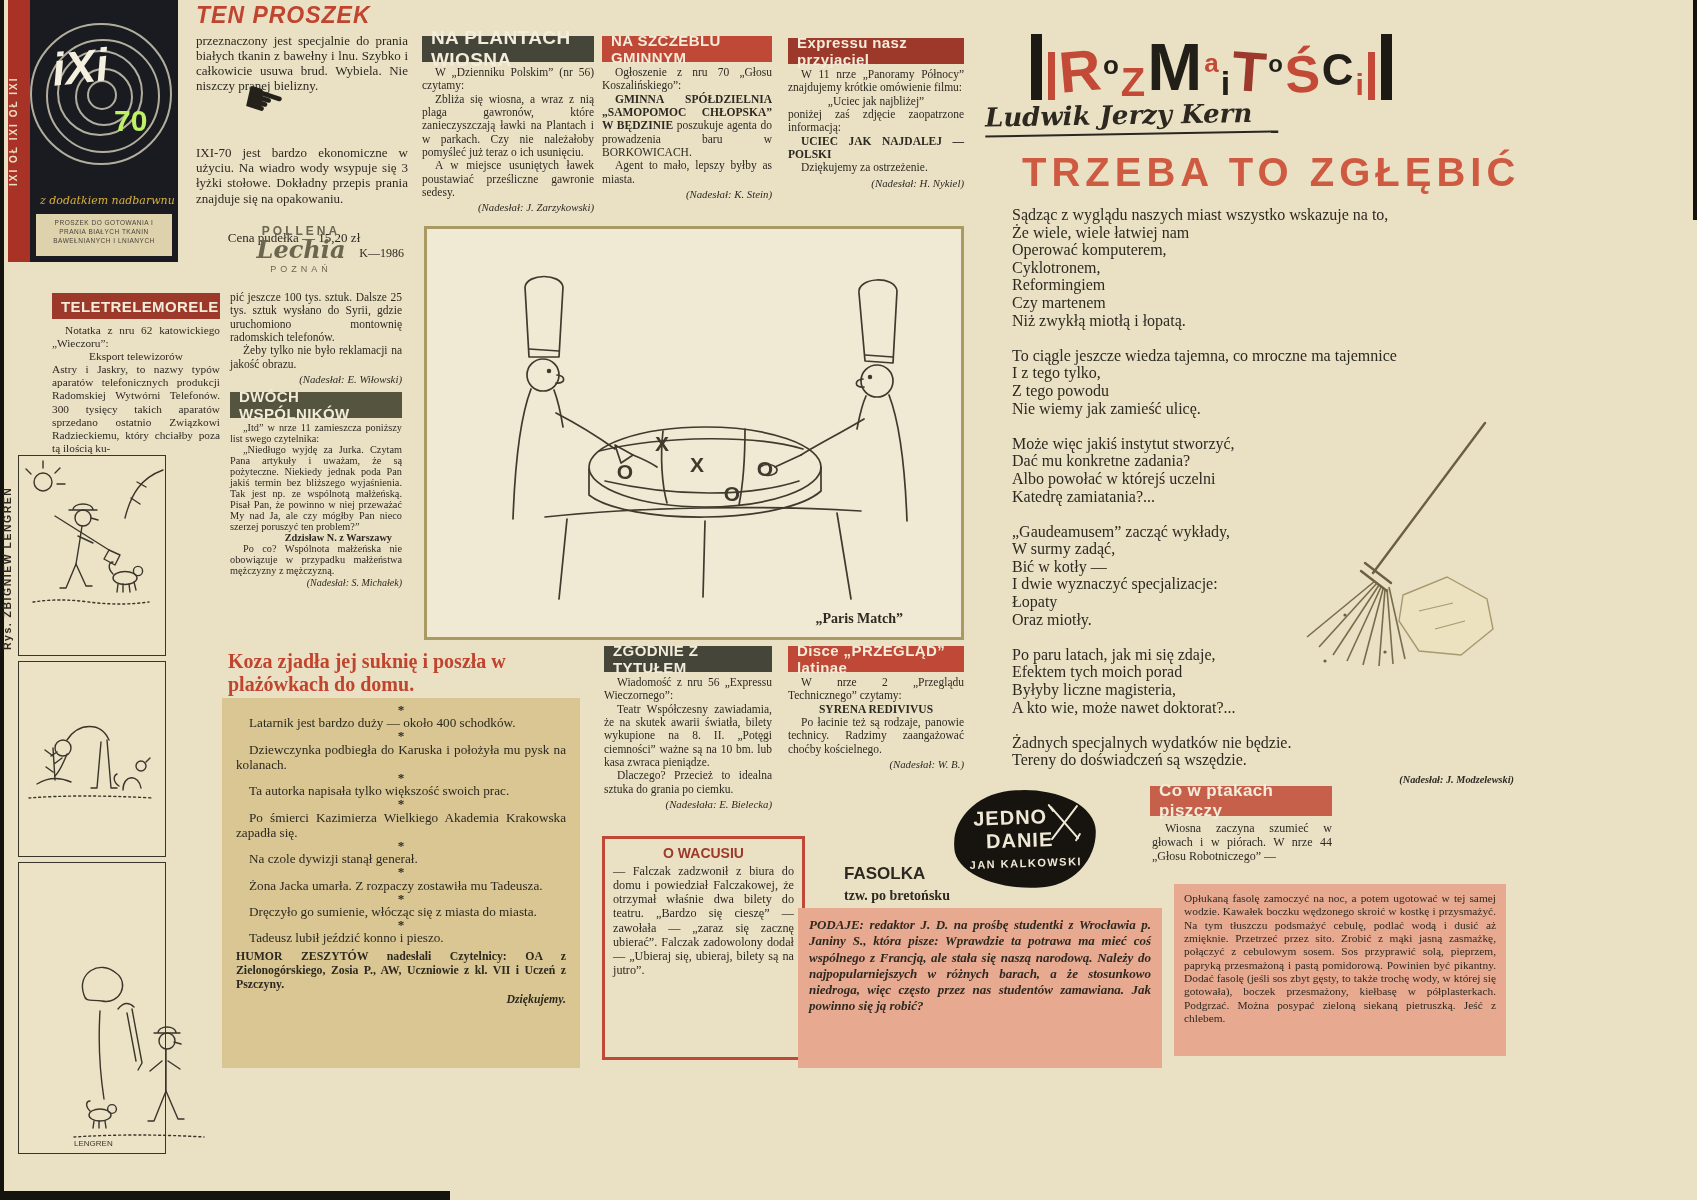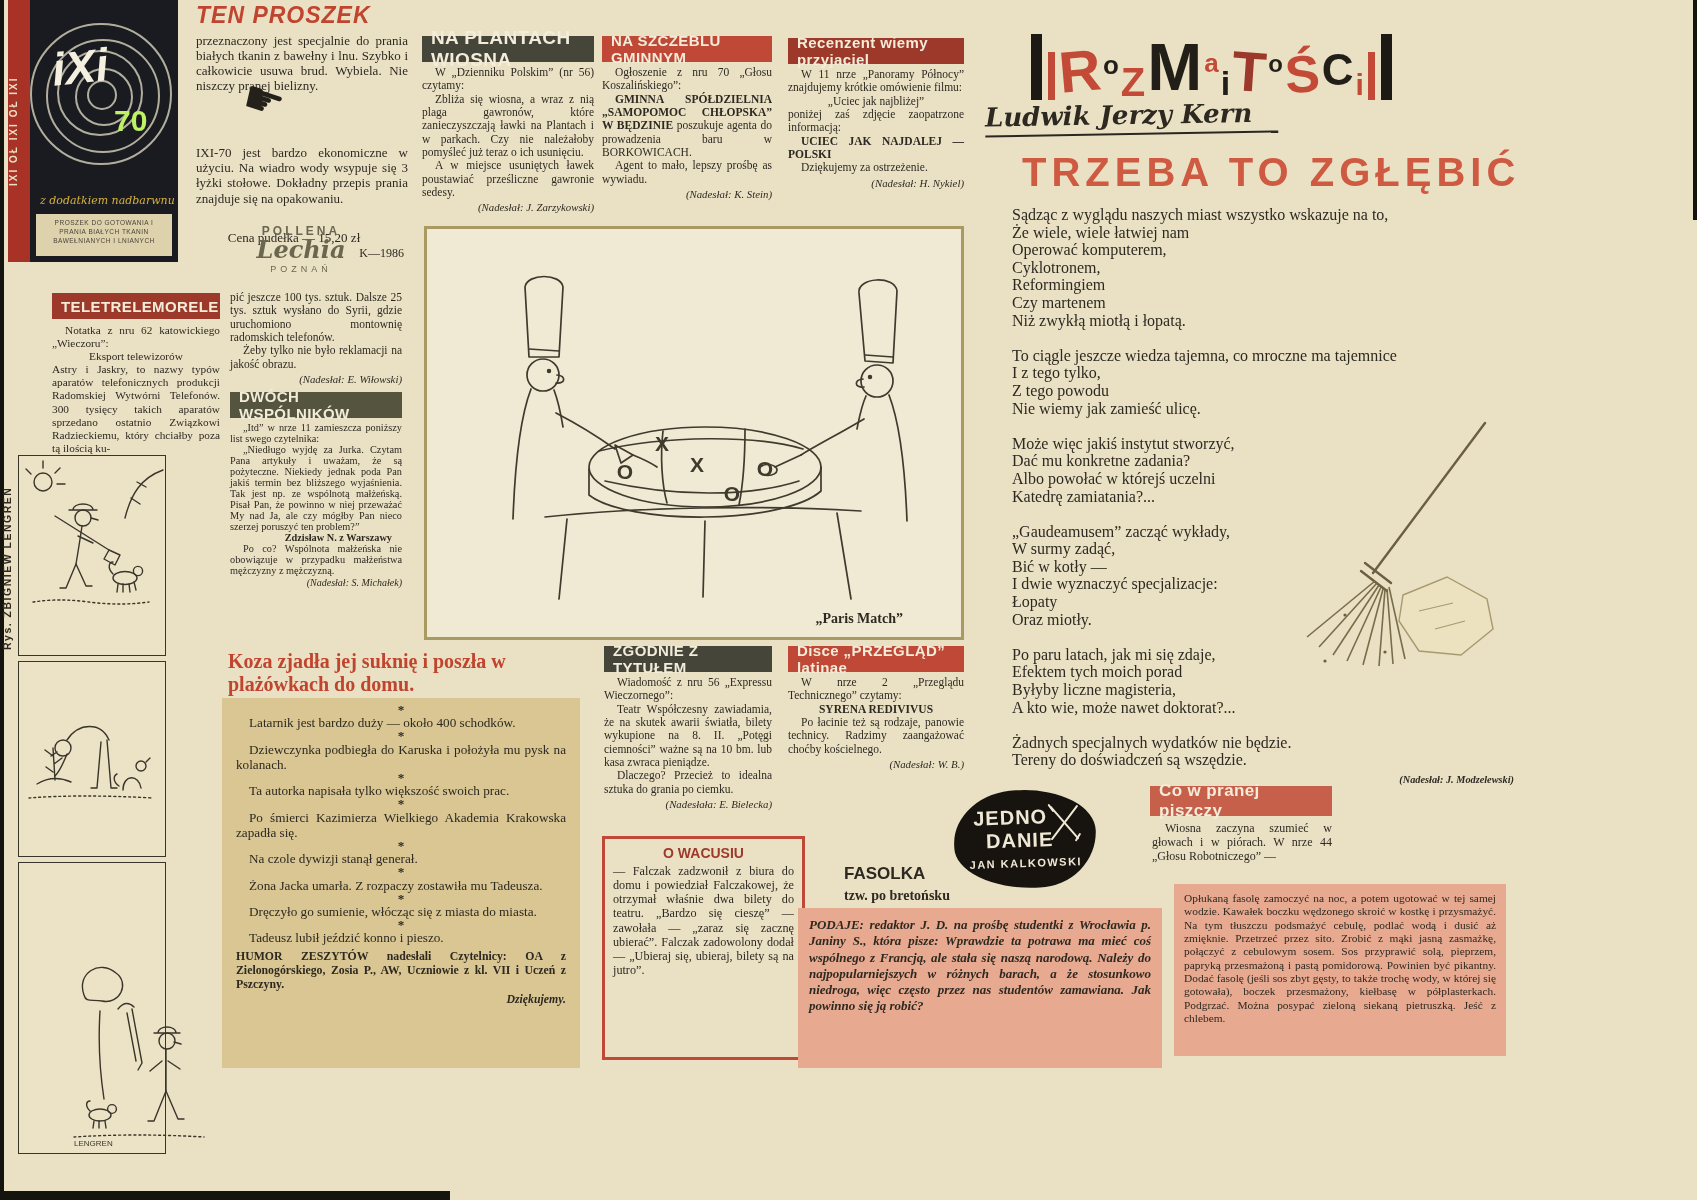--- a/index.html
+++ b/index.html
@@ -170,25 +170,25 @@
     <p>W „Dzienniku Polskim” (nr 56) czytamy:</p>
     <p>Zbliża się wiosna, a wraz z nią plaga gawronów, które zanieczyszczają ławki na Plantach i w parkach. Czy nie należałoby pomyśleć już teraz o ich usunięciu.</p>
     <p>A w miejsce usuniętych ławek poustawiać prześliczne gawronie sedesy.</p>
     <div class="credit" style="font-size:10.8px;">(Nadesłał: J. Zarzykowski)</div>
   </div>
 
   <div class="abs hdr hdr-red" style="left:602px;top:36px;width:170px;height:26px;font-size:15px;">NA SZCZEBLU GMINNYM</div>
   <div class="abs txt" style="left:602px;top:66px;width:170px;font-size:11.5px;">
     <p>Ogłoszenie z nru 70 „Głosu Koszalińskiego”:</p>
     <p><span class="bold">GMINNA SPÓŁDZIELNIA „SAMOPOMOC CHŁOPSKA” W BĘDZINIE</span><span> poszukuje agenta do prowadzenia baru w BORKOWICACH.</span></p>
-    <p>Agent to mało, lepszy prośbę as wywiadu.</p>
+    <p>Agent to mało, lepszy byłby as miasta.</p>
     <div class="credit" style="font-size:10.8px;">(Nadesłał: K. Stein)</div>
   </div>
 
-  <div class="abs hdr hdr-maroon" style="left:788px;top:38px;width:176px;height:26px;font-size:15px;">Recenzent wiemy przyjaciel</div>
+  <div class="abs hdr hdr-maroon" style="left:788px;top:38px;width:176px;height:26px;font-size:15px;">Expressu nasz przyjaciel</div>
   <div class="abs txt" style="left:788px;top:68px;width:176px;font-size:11.5px;">
     <p>W 11 nrze „Panoramy Północy” znajdujemy krótkie omówienie filmu:</p>
     <div class="center">„Uciec jak najbliżej”</div>
     <p class="noind">poniżej zaś zdjęcie zaopatrzone informacją:</p>
     <div class="bold" style="text-indent:13px;">UCIEC JAK NAJDALEJ — POLSKI</div>
     <p>Dziękujemy za ostrzeżenie.</p>
     <div class="credit" style="font-size:10.8px;">(Nadesłał: H. Nykiel)</div>
   </div>
 
   <div class="abs" style="left:424px;top:226px;width:540px;height:414px;background:#f0e9d4;border:3px solid #a99a63;box-sizing:border-box;">
@@ -292,21 +292,21 @@
       </svg>
       <div style="font:900 20px 'Liberation Sans',sans-serif;letter-spacing:1px;padding:16px 0 0 20px;">JEDNO</div>
       <div style="font:900 20px 'Liberation Sans',sans-serif;letter-spacing:1px;padding:0 0 0 32px;">DANIE</div>
       <div style="font:bold 11px 'Liberation Sans',sans-serif;letter-spacing:1.5px;text-align:center;margin-top:5px;">JAN KALKOWSKI</div>
     </div>
     <div class="abs" style="left:4px;top:122px;width:364px;height:160px;background:#e7a98f;padding:9px 11px;box-sizing:border-box;font:italic bold 13px/1.25 'Liberation Serif',serif;text-align:justify;">PODAJE: redaktor J. D. na prośbę studentki z Wrocławia p. Janiny S., która pisze: Wprawdzie ta potrawa ma mieć coś wspólnego z Francją, ale stała się naszą narodową. Należy do najpopularniejszych w różnych barach, a że stosunkowo niedroga, więc często przez nas studentów zamawiana. Jak powinno się ją robić?</div>
   </div>
 
   <div class="abs" style="left:1174px;top:884px;width:332px;height:172px;background:#e7a98f;padding:8px 10px;box-sizing:border-box;font-size:11.4px;line-height:1.17;text-align:justify;">Opłukaną fasolę zamoczyć na noc, a potem ugotować w tej samej wodzie. Kawałek boczku wędzonego skroić w kostkę i przysmażyć. Na tym tłuszczu podsmażyć cebulę, podlać wodą i dusić aż zmięknie. Przetrzeć przez sito. Zrobić z mąki jasną zasmażkę, połączyć z cebulowym sosem. Sos przyprawić solą, pieprzem, papryką przesmażoną i pastą pomidorową. Powinien być pikantny. Dodać fasolę (jeśli sos zbyt gęsty, to także trochę wody, w której się gotowała), boczek przesmażony, kiełbasę w półplasterkach. Podgrzać. Można posypać zieloną siekaną pietruszką. Jeść z chlebem.</div>
 
-  <div class="abs hdr hdr-salmon" style="left:1150px;top:786px;width:182px;height:30px;font-size:17px;">Co w pranej piszczy</div>
+  <div class="abs hdr hdr-salmon" style="left:1150px;top:786px;width:182px;height:30px;font-size:17px;">Co w ptakach piszczy</div>
   <div class="abs txt" style="left:1152px;top:822px;width:180px;font-size:12px;">
     <p>Wiosna zaczyna szumieć w głowach i w piórach. W nrze 44 „Głosu Robotniczego” —</p>
   </div>
   <div class="abs txt bold" style="left:1342px;top:772px;width:172px;font-size:11px;">
     <div class="credit" style="font-size:10.3px;">(Nadesłał: J. Modzelewski)</div>
   </div>
 
   <div class="abs mrow" style="left:1028px;top:8px;width:486px;height:92px;" title="ROZMAITOŚCI">
     <span class="mbar"></span>
     <span class="mbar red"></span>

